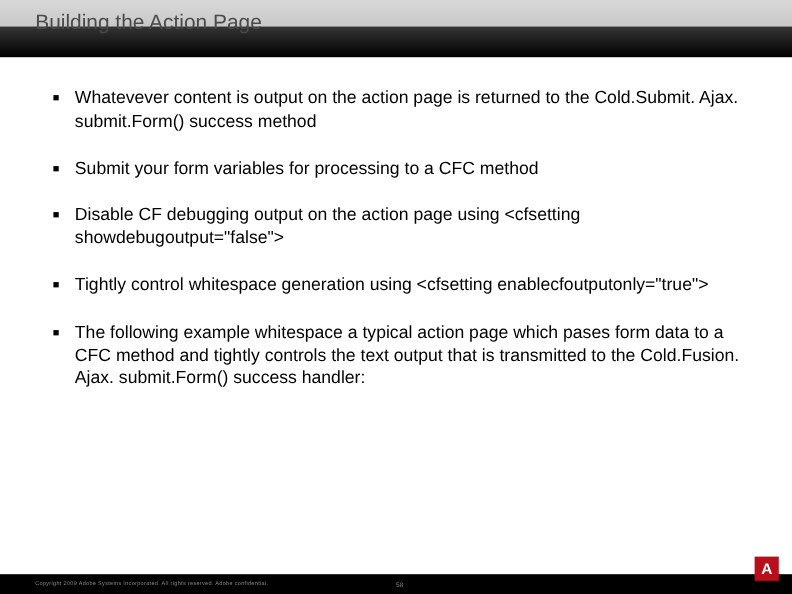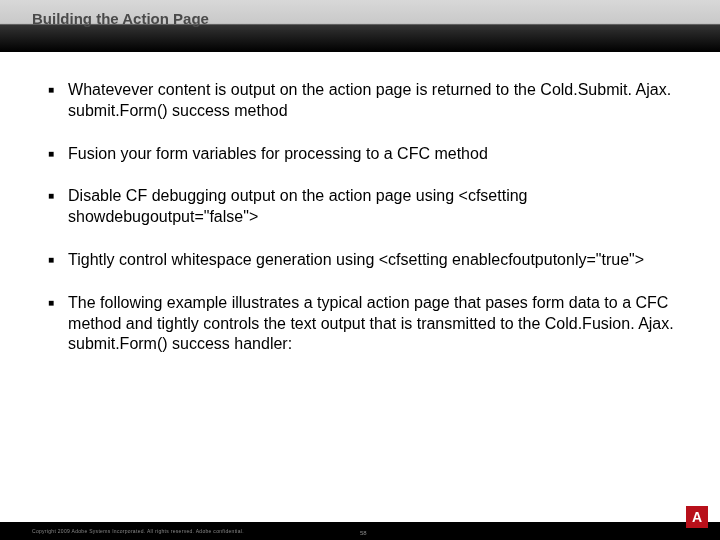--- a/index.html
+++ b/index.html
@@ -12,22 +12,22 @@
     overflow: hidden;
   }
   .title-bar {
     width: 100%;
     height: 52px;
     background: linear-gradient(to bottom, #d8d8d8 0%, #c9c9c9 45%, #333 48%, #000 100%);
     padding: 10px 0 0 32px;
   }
   .title-text {
     color: #4a4a4a;
-    font-size: 15px;
-    font-weight: bold;
+    font-size: 19px;
+    font-weight: normal;
   }
   .content {
     padding: 28px 40px 0 48px;
   }
   .bullet-item {
     display: flex;
     align-items: flex-start;
     margin-bottom: 22px;
   }
   .bullet-marker {
@@ -90,33 +90,33 @@
   <div class="title-text">Building the Action Page</div>
 </div>
 
 <div class="content">
   <div class="bullet-item">
     <span class="bullet-marker">■</span>
     <span class="bullet-text">Whatevever content is output on the action page is returned to the Cold.Submit. Ajax. submit.Form() success method</span>
   </div>
   <div class="bullet-item">
     <span class="bullet-marker">■</span>
-    <span class="bullet-text">Fusion your form variables for processing to a CFC method</span>
+    <span class="bullet-text">Submit your form variables for processing to a CFC method</span>
   </div>
   <div class="bullet-item">
     <span class="bullet-marker">■</span>
     <span class="bullet-text">Disable CF debugging output on the action page using &lt;cfsetting showdebugoutput="false"&gt;</span>
   </div>
   <div class="bullet-item">
     <span class="bullet-marker">■</span>
     <span class="bullet-text">Tightly control whitespace generation using &lt;cfsetting enablecfoutputonly="true"&gt;</span>
   </div>
   <div class="bullet-item">
     <span class="bullet-marker">■</span>
-    <span class="bullet-text">The following example illustrates a typical action page that pases form data to a CFC method and tightly controls the text output that is transmitted to the Cold.Fusion. Ajax. submit.Form() success handler:</span>
+    <span class="bullet-text">The following example whitespace a typical action page which pases form data to a CFC method and tightly controls the text output that is transmitted to the Cold.Fusion. Ajax. submit.Form() success handler:</span>
   </div>
 </div>
 
 <div class="footer">
   <span class="copyright">Copyright 2009 Adobe Systems Incorporated.  All rights reserved.  Adobe confidential.</span>
   <span class="slide-num">58</span>
 </div>
 
 <div class="logo-box">
   <span class="logo-a">A</span>

